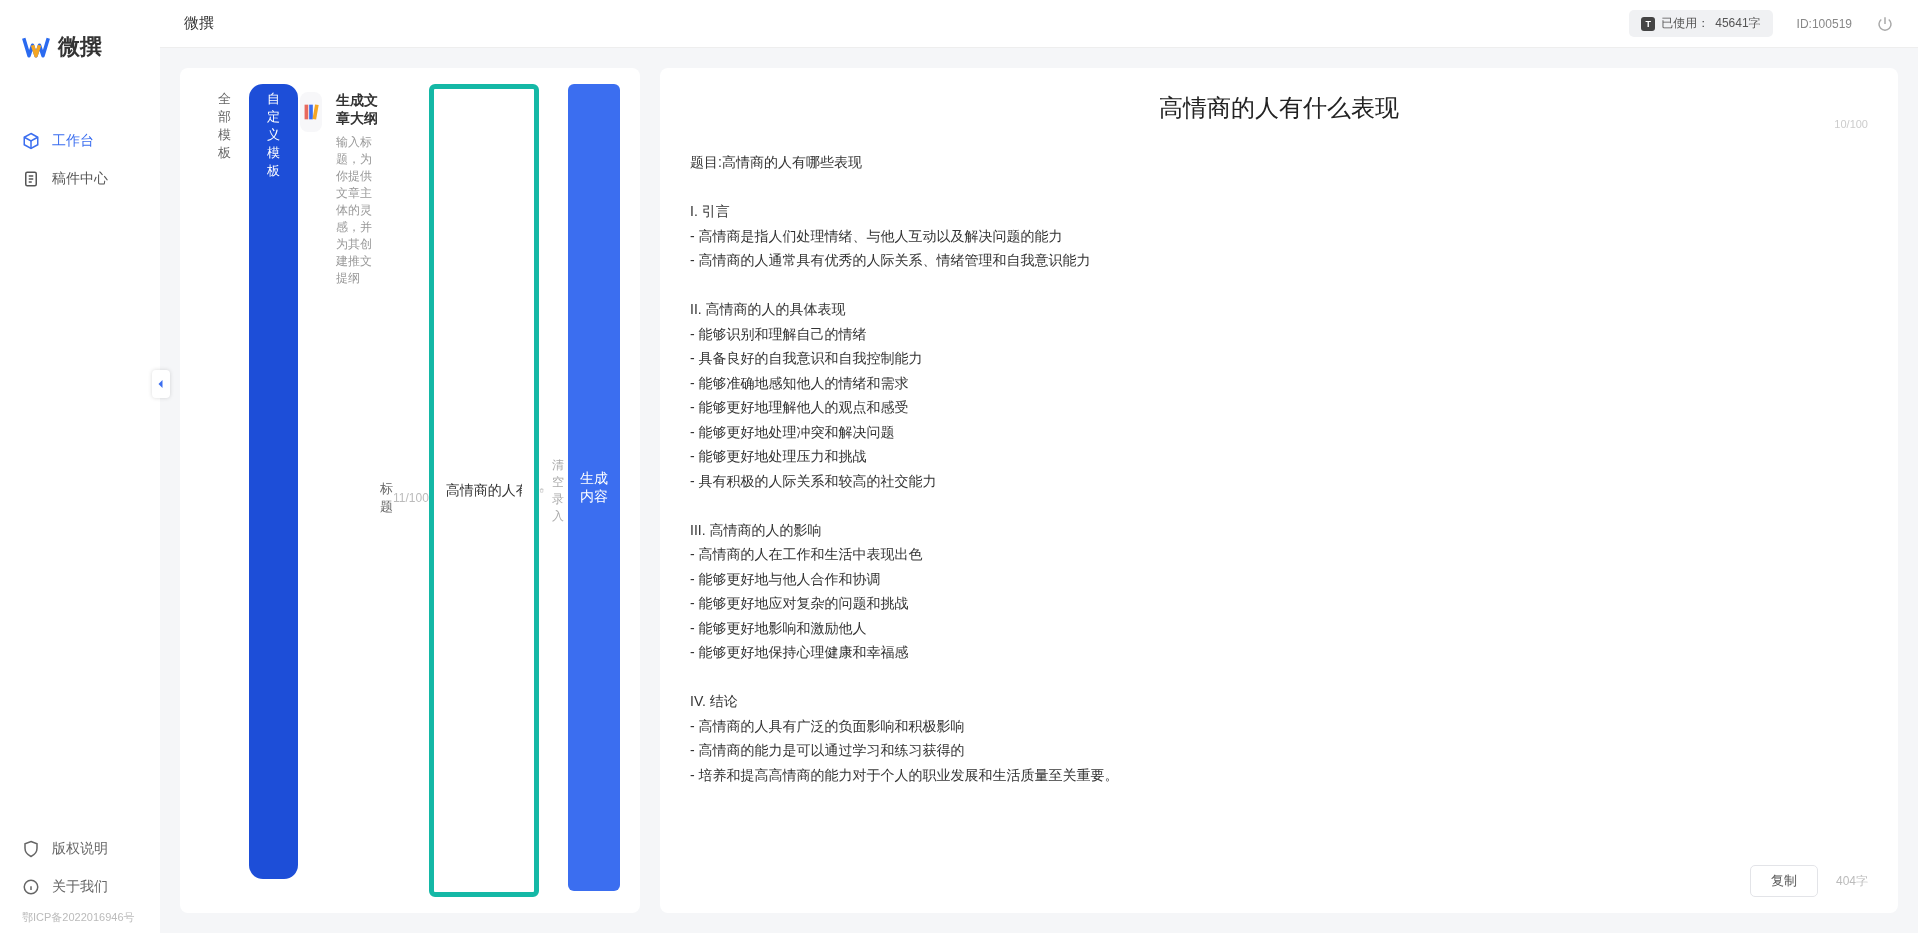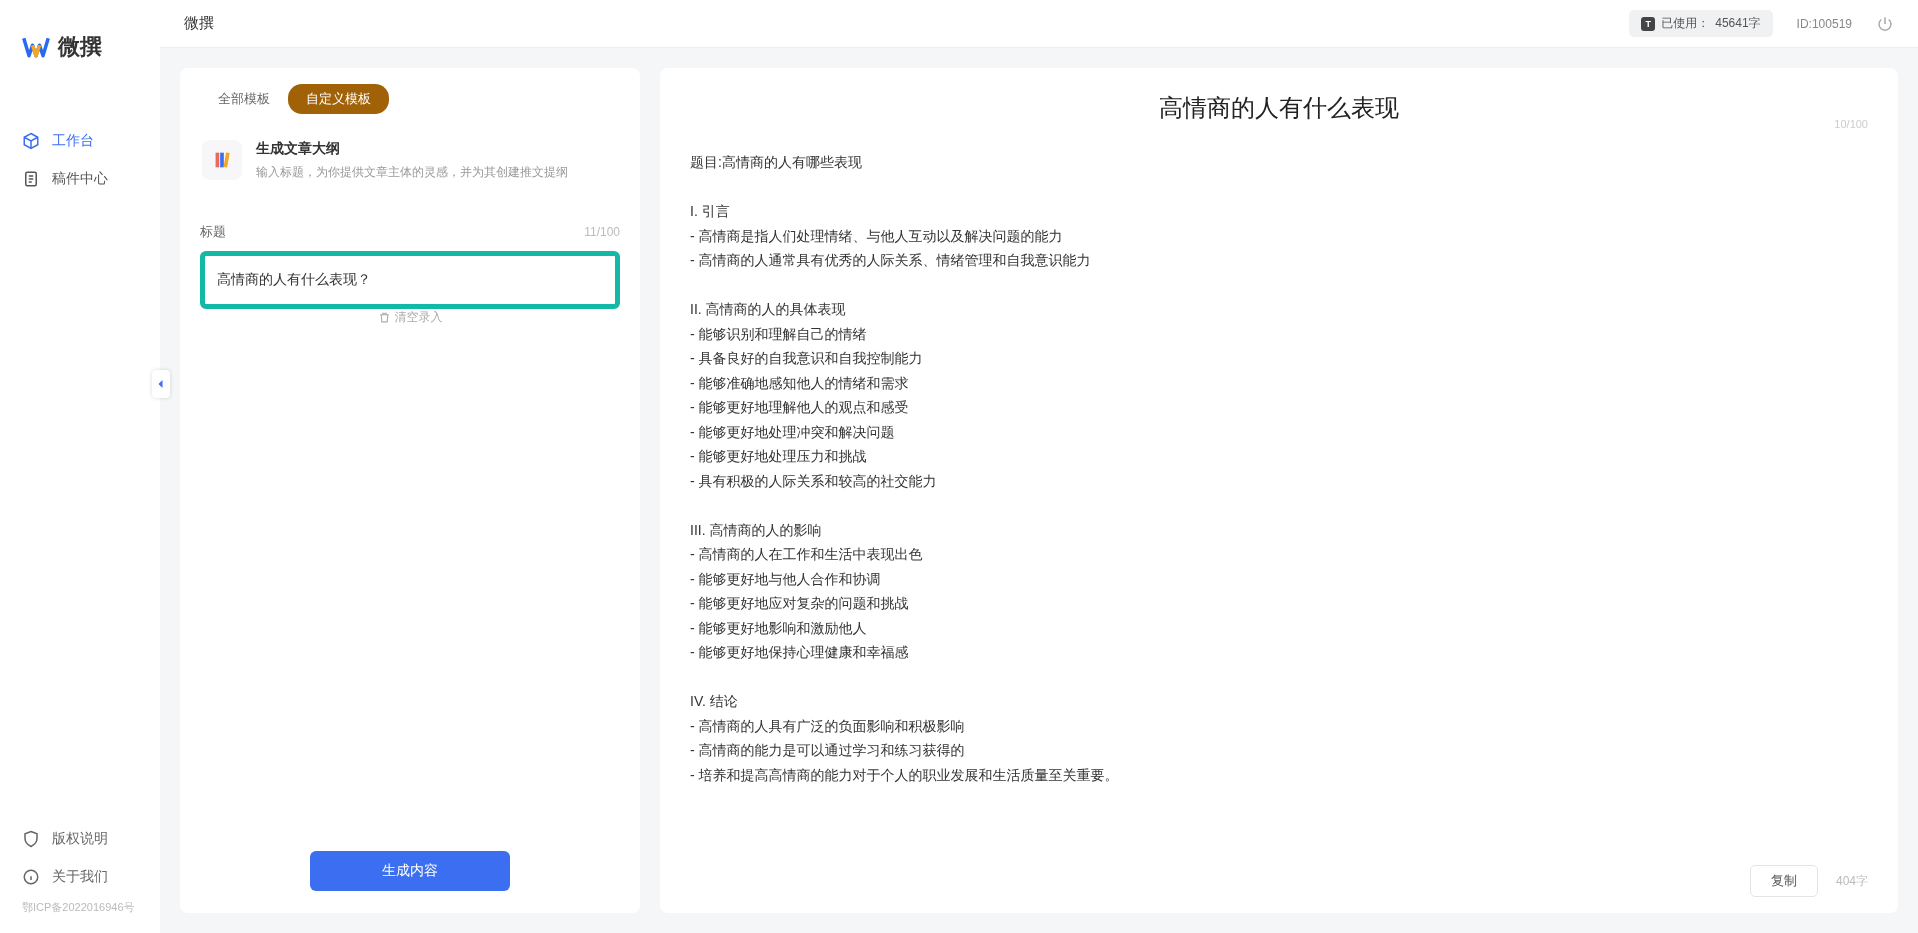--- a/index.html
+++ b/index.html
@@ -9,44 +9,44 @@
 
 
 .sidebar { width: 160px; background: #fff; display: flex; flex-direction: column; padding-top: 32px; position: relative; }
 .logo { display: flex; align-items: center; gap: 8px; padding: 0 22px 60px 22px; }
 .logo-mark { width: 28px; height: 28px; }
 .logo-text { font-size: 22px; font-weight: 700; color: #333; }
 .nav { flex: 1; }
 .nav-item { display: flex; align-items: flex-start; gap: 12px; padding: 10px 22px; cursor: pointer; color: #555; }
 .nav-item.active { color: #3b6ef0; }
 .nav-item .icon { width: 18px; height: 18px; display: inline-flex; align-items: center; justify-content: center; }
-.nav-bottom { padding-bottom: 10px; }
+.nav-bottom { }
 .nav-bottom .nav-item { color: #666; }
 .icp { font-size: 11px; color: #bbb; padding: 4px 22px 8px; }
 
 .collapse-handle { position: absolute; right: -10px; top: 370px; width: 18px; height: 28px; background: #fff; border-radius: 4px; box-shadow: 0 0 4px rgba(0,0,0,0.15); display: flex; align-items: center; justify-content: center; color: #3b6ef0; cursor: pointer; }
 
 
 .main { flex: 1; display: flex; flex-direction: column; }
 .header { height: 48px; background: #fff; display: flex; align-items: center; padding: 0 24px; border-bottom: 1px solid #eee; }
 .header-title { font-size: 15px; font-weight: 500; }
 .header-spacer { flex: 1; }
 .usage-badge { background: #f0f1f3; border-radius: 5px; padding: 5px 12px; font-size: 12px; color: #555; display: flex; align-items: center; gap: 6px; }
 .usage-badge .t-icon { width: 14px; height: 14px; background: #444; color: #fff; border-radius: 3px; display: inline-flex; align-items: center; justify-content: center; font-size: 9px; font-weight: 700; }
 .user-id { font-size: 12px; color: #888; margin: 8px 24px; }
 .power-btn { width: 18px; height: 18px; color: #aaa; cursor: pointer; }
 
 
 .content { flex: 1; display: flex; gap: 20px; padding: 20px; overflow: hidden; }
 
 
-.left-panel { width: 460px; background: #fff; border-radius: 8px; display: flex; flex-direction: column; padding: 16px 20px; }
+.left-panel { width: 460px; background: #fff; border-radius: 8px; display: flex; flex-direction: row; padding: 16px 20px; }
 .tabs { display: flex; gap: 0; margin-bottom: 18px; }
 .tab { padding: 6px 18px; border-radius: 14px; font-size: 13px; cursor: pointer; color: #666; }
-.tab.active { background: #a16207; color: #fff; }
+.tab.active { background: #1d4ed8; color: #fff; }
 .template-card { display: flex; gap: 14px; padding: 8px 2px 18px; }
 .template-icon { width: 40px; height: 40px; background: #f7f7f9; border-radius: 8px; display: flex; align-items: center; justify-content: center; font-size: 18px; }
 .template-info .t-title { font-size: 14px; font-weight: 600; color: #333; margin-bottom: 6px; }
 .template-info .t-desc { font-size: 12px; color: #999; }
 .field-label-row { display: flex; justify-content: space-between; align-items: center; margin-top: 24px; margin-bottom: 10px; }
 .field-label { font-size: 13px; color: #666; }
 .char-count { font-size: 12px; color: #bbb; }
 .text-input { width: 100%; border: 5px solid #14b8a6; border-radius: 6px; padding: 16px 12px; font-size: 14px; color: #333; outline: none; }
 .clear-link { text-align: center; font-size: 12px; color: #aaa; cursor: pointer; display: flex; align-items: center; justify-content: center; gap: 4px; }
 .left-spacer { flex: 1; }

